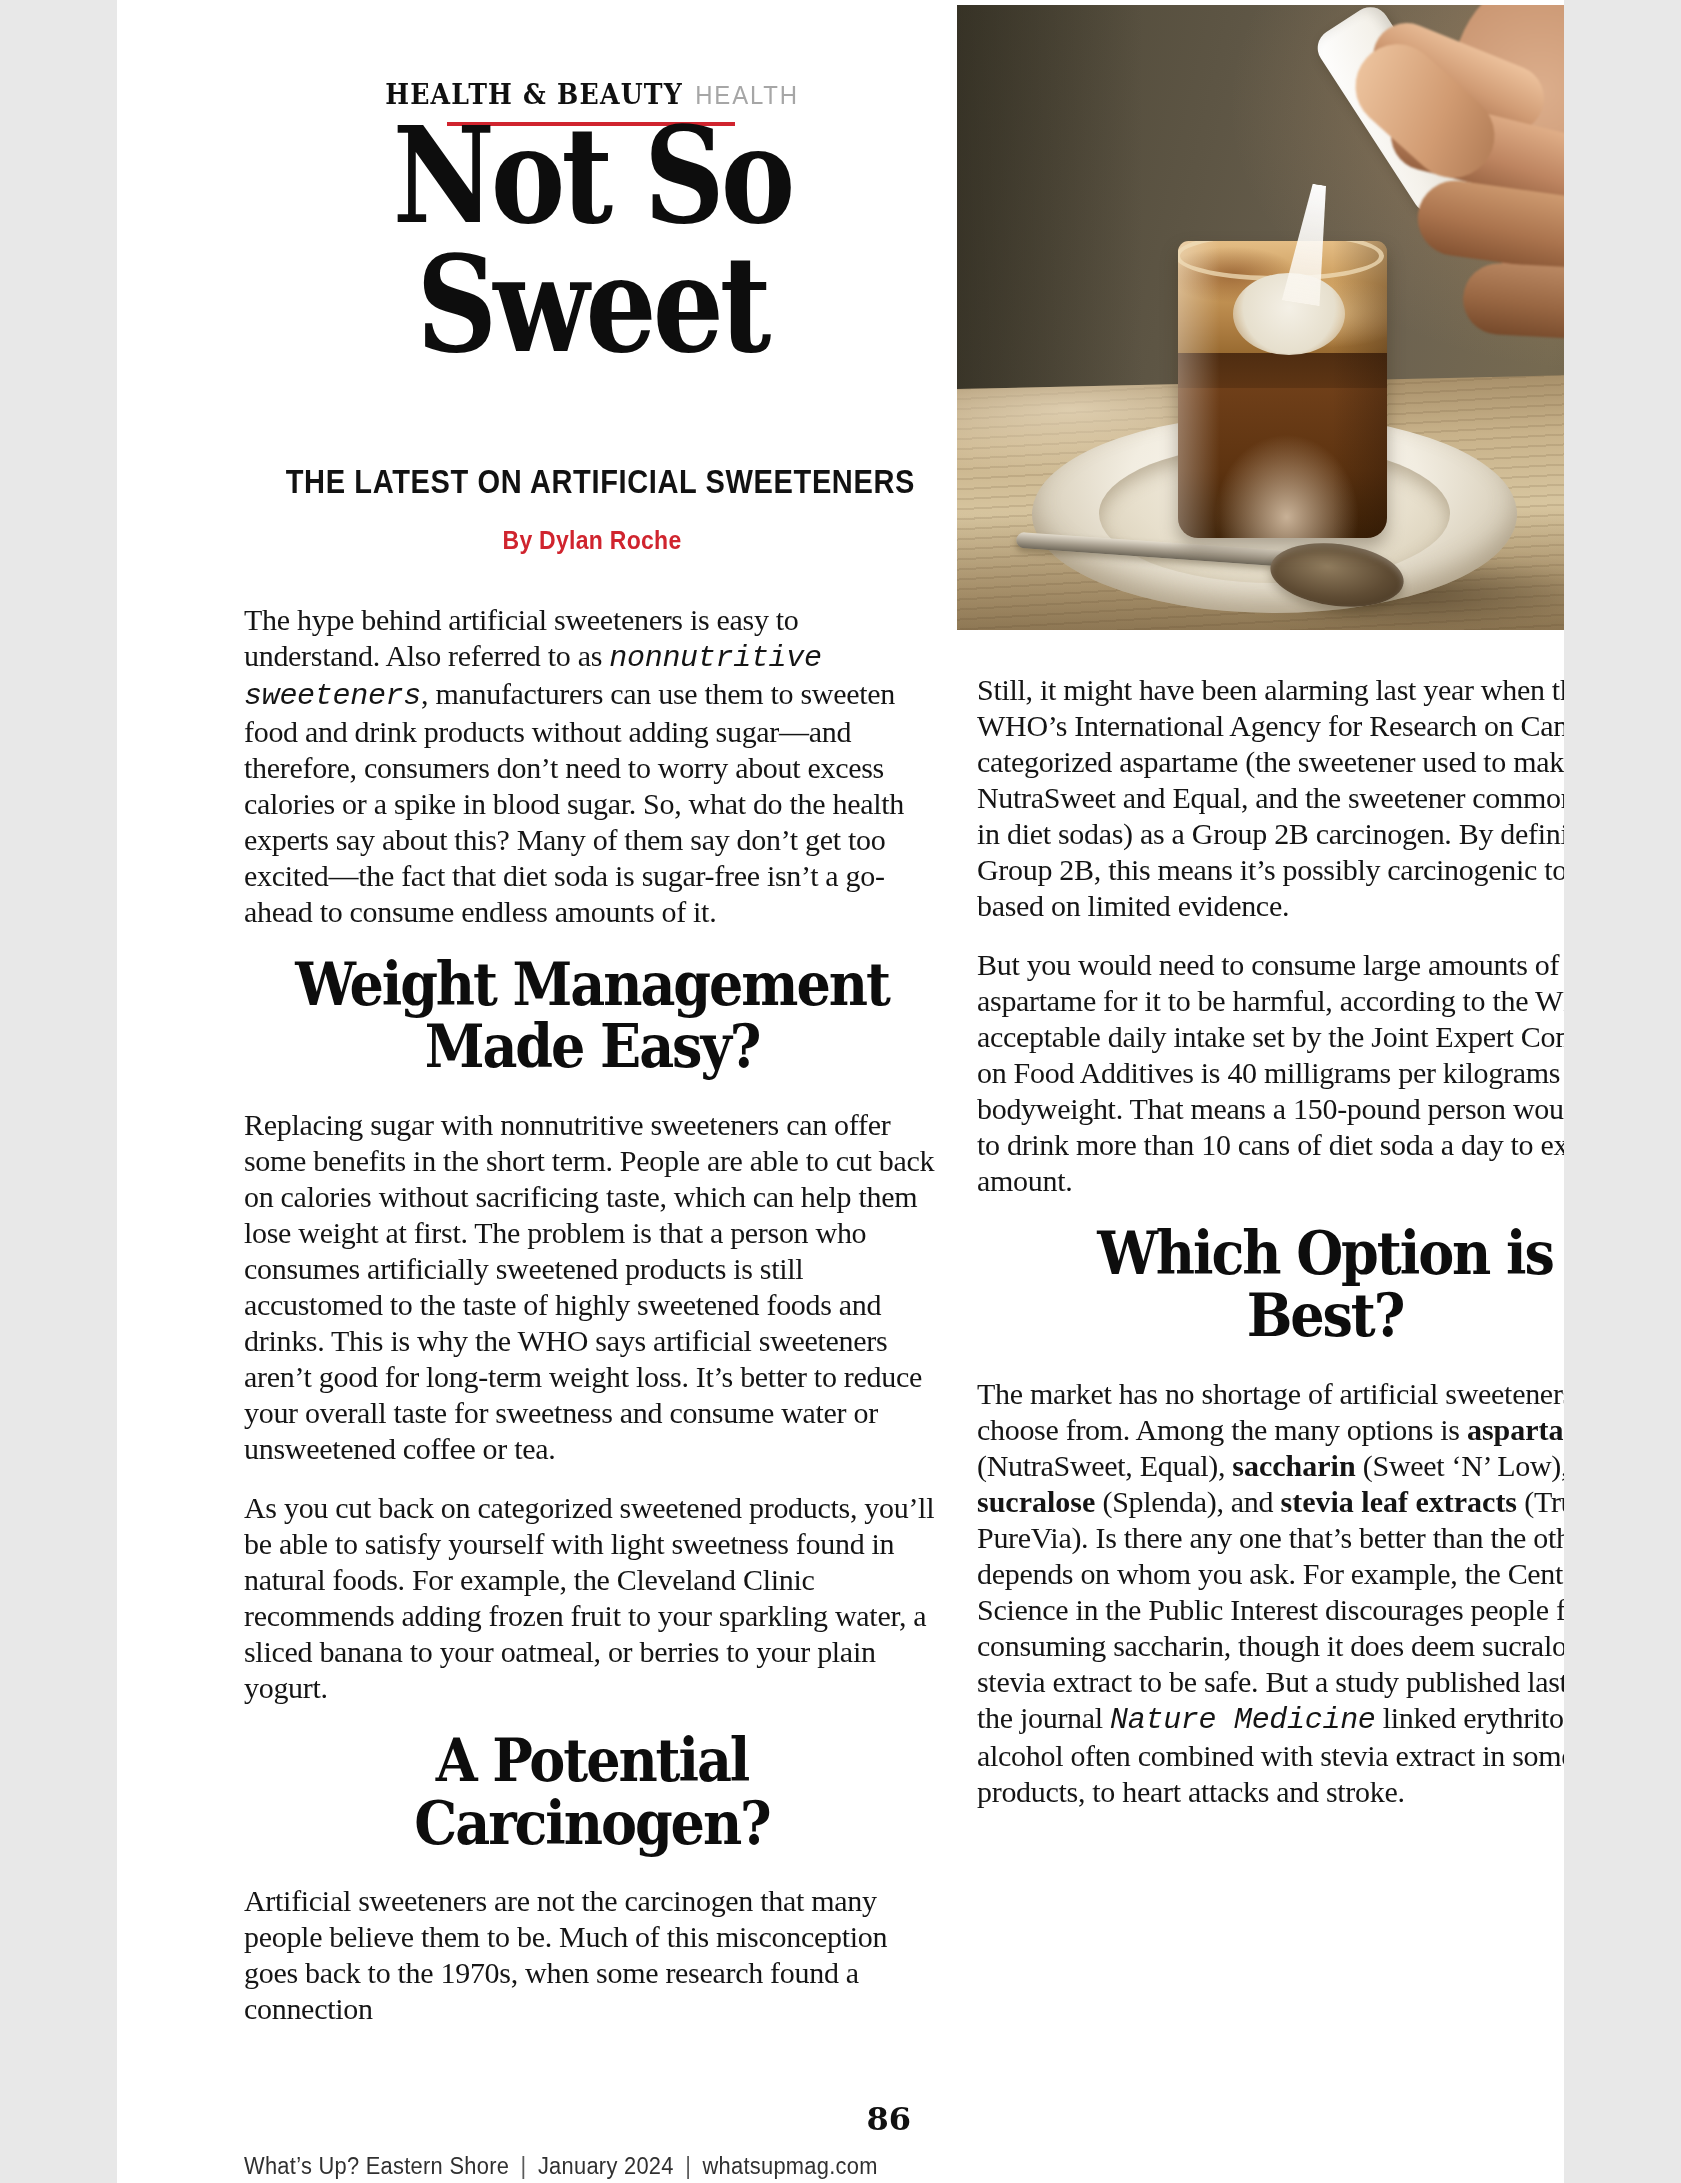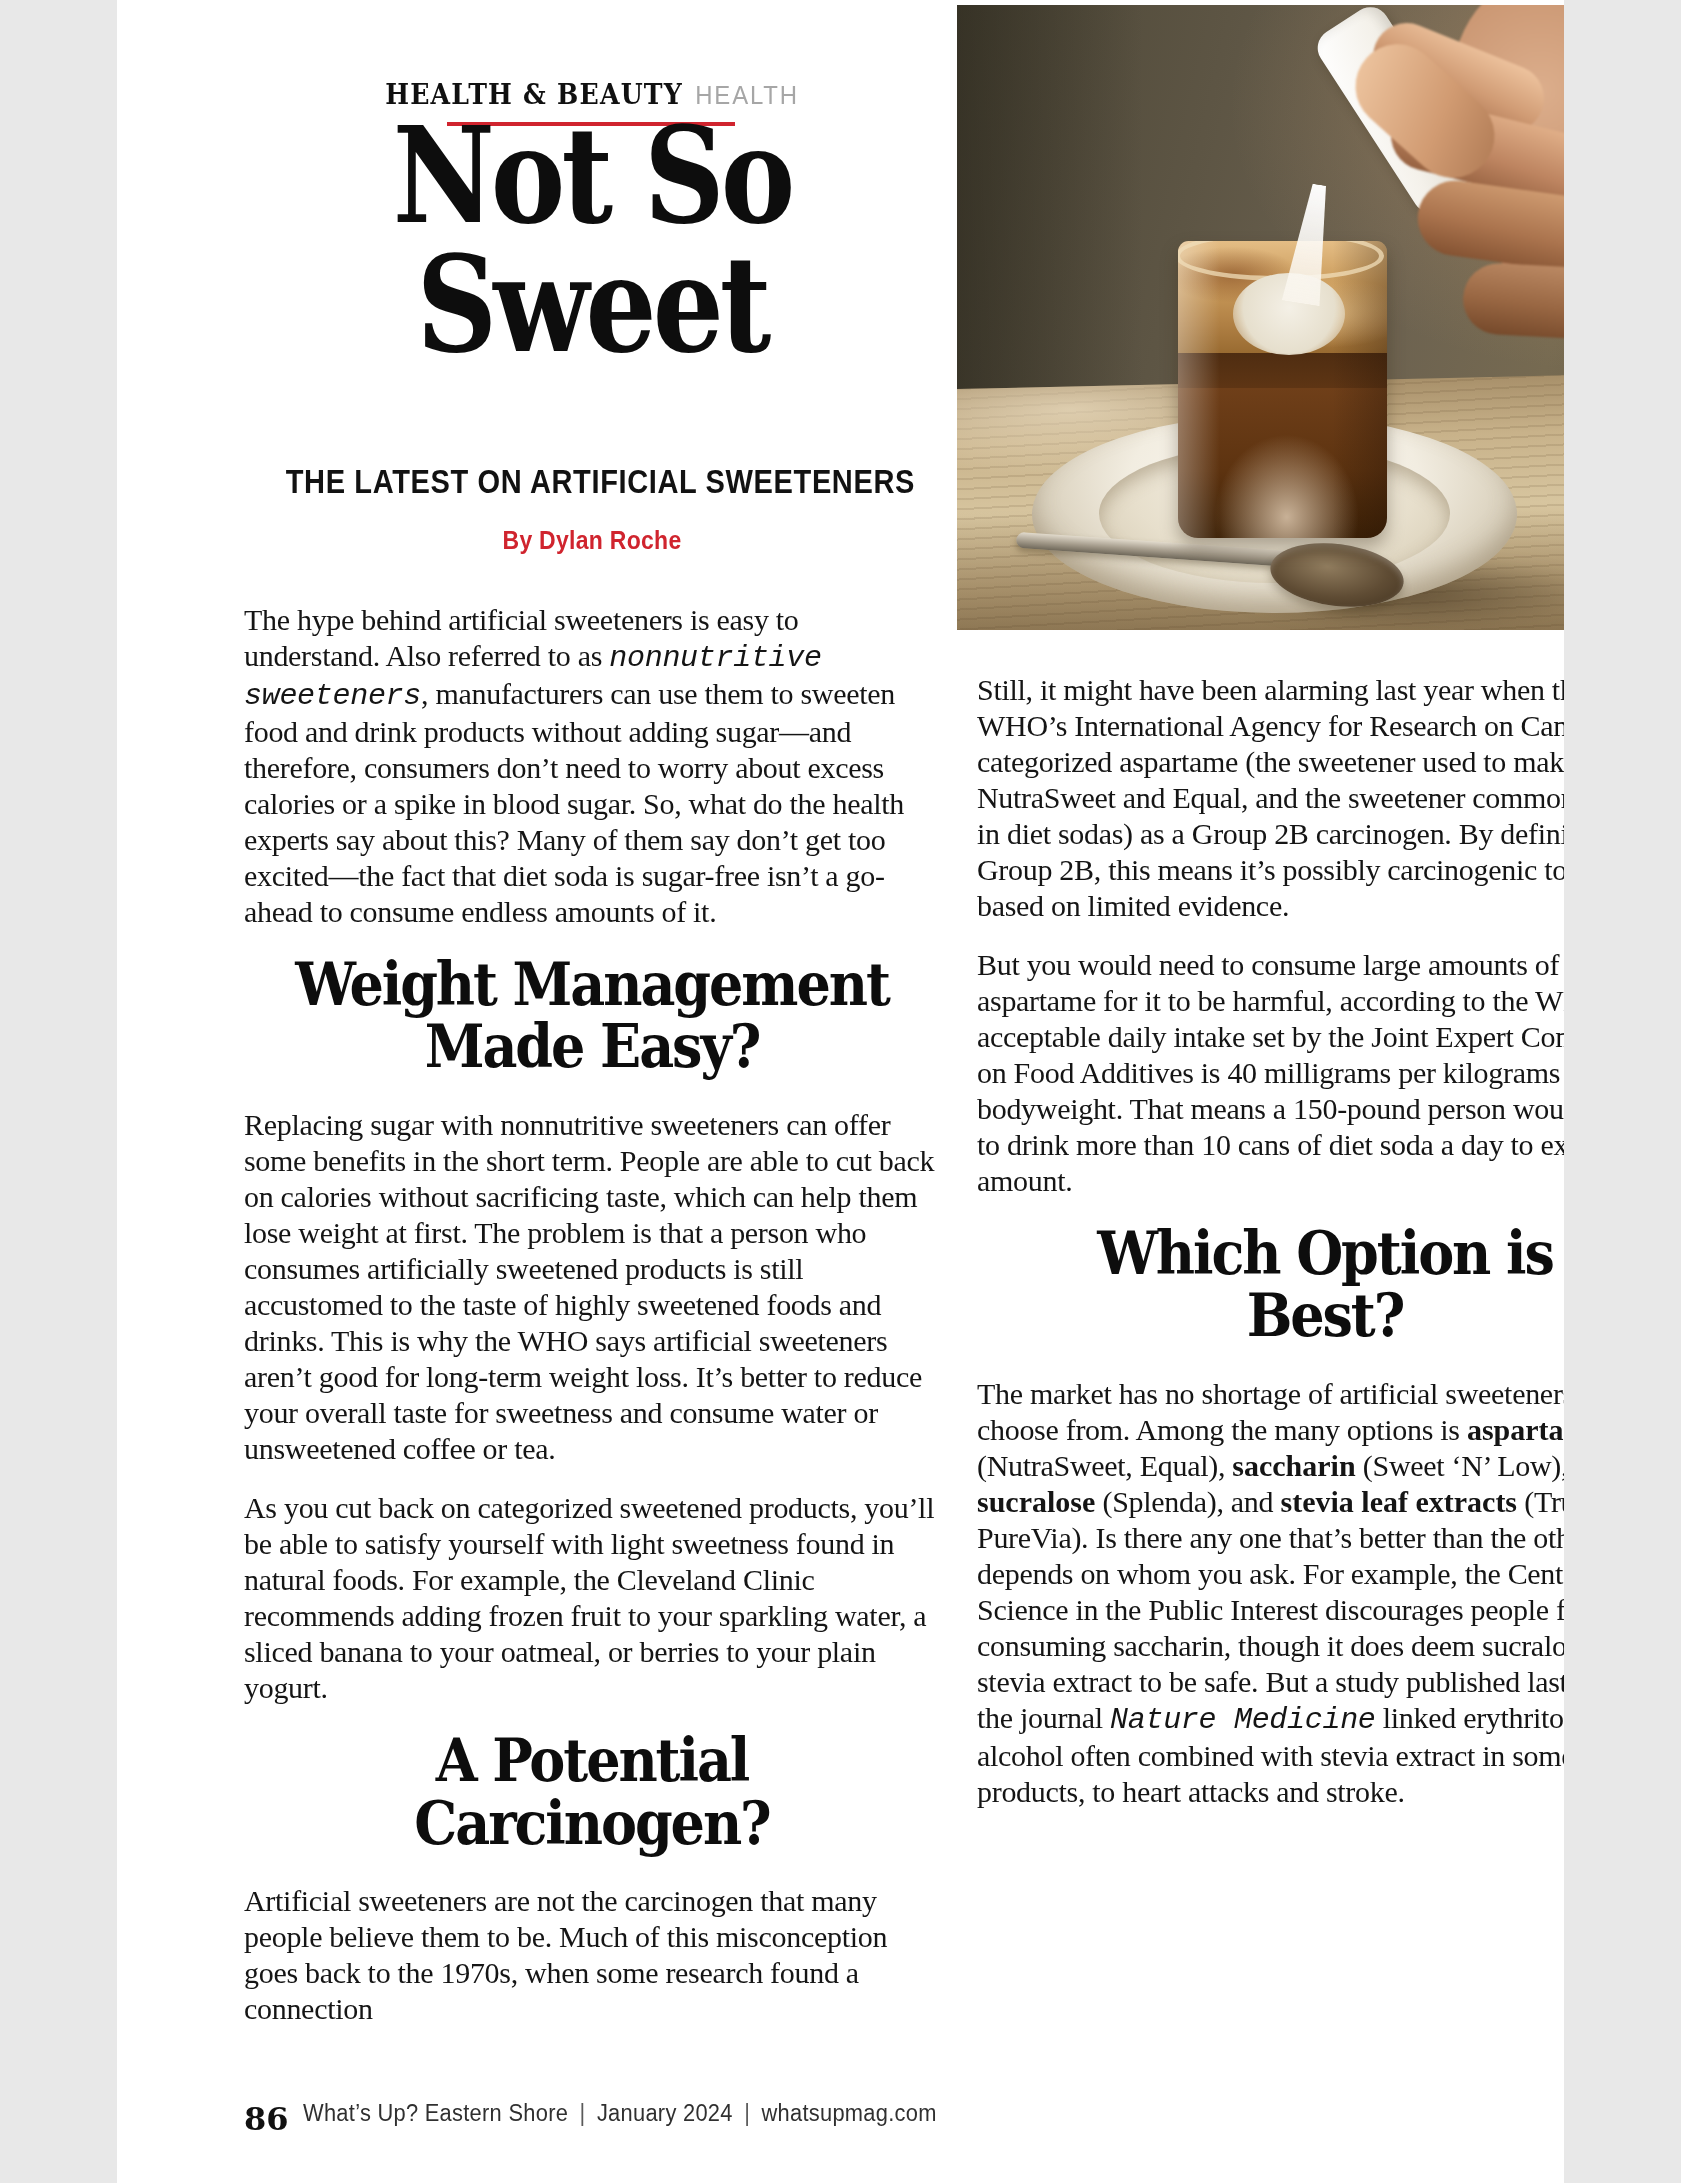--- a/index.html
+++ b/index.html
@@ -49,21 +49,21 @@
   .body-para { margin:0 0 23px 0; }
   .body-para em { font-style:italic;font-family:Liberation Mono, monospace; }
   .body-para strong { font-weight:700; letter-spacing:0;text-align:right; }
   .section-heading {
     font-family:"DejaVu Serif", serif; font-weight:700; font-size:60px;
     line-height:1.04; text-align:center; letter-spacing:-2.3px; color:#0d0d0d;
     transform:scaleX(0.9); transform-origin:50% 50%; margin:20px 0 29.4px 0;
   }
 
   
-  .footer { position:absolute; left:127px; top:2100px; display:flex; align-items:flex-start; gap:14.7px; }
+  .footer { position:absolute; left:127px; top:2100px; display:flex; align-items:flex-end; gap:14.7px;flex-direction:column; }
   .footer-page { font-family:"DejaVu Serif", serif; font-weight:700; font-size:32px; color:#111; }
   .footer-meta {
     font-family:"Liberation Sans", sans-serif; font-size:23px; color:#303030;
     letter-spacing:0.3px; display:flex; gap:12px; transform:scaleX(0.95);
     transform-origin:left center; white-space:nowrap;
   }
   .footer-sep { color:#5a5a5a; }
 
   
   .photo {

